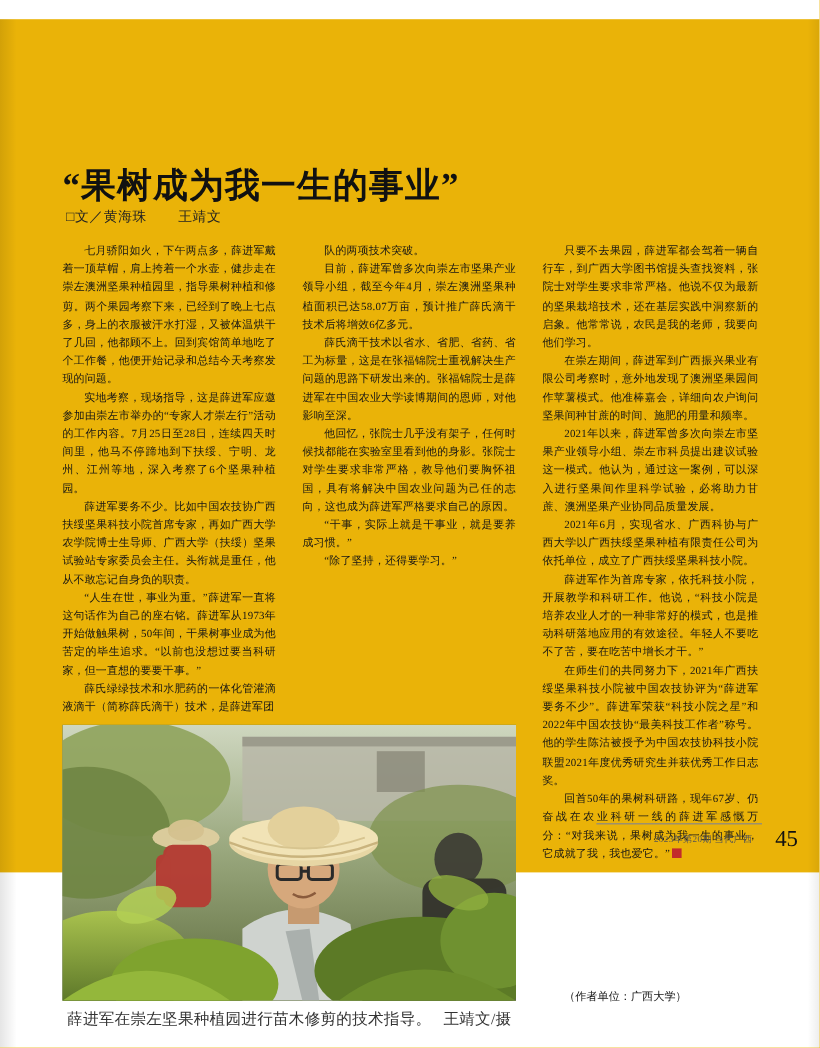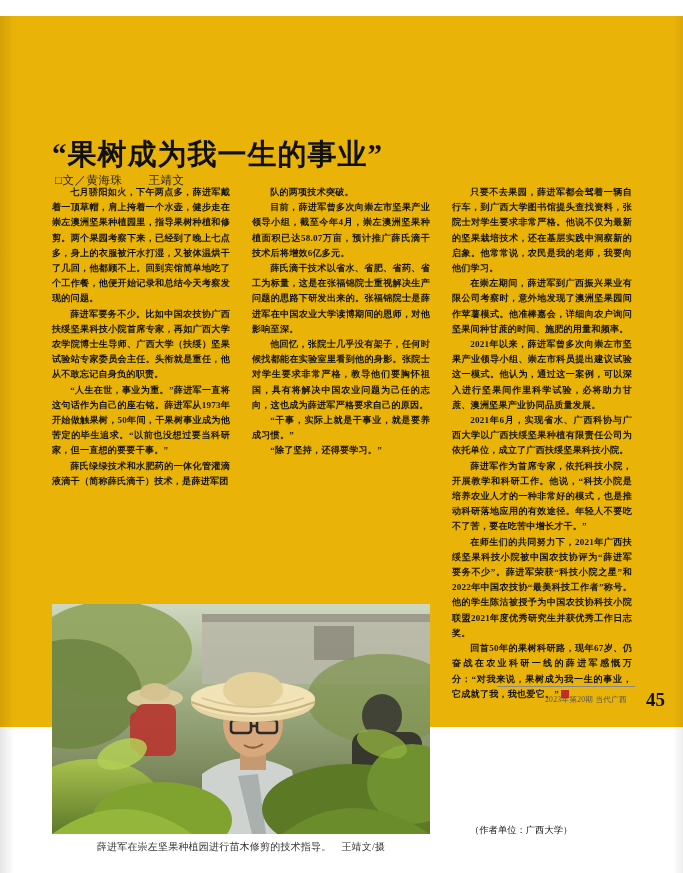--- a/index.html
+++ b/index.html
@@ -63,24 +63,23 @@
     letter-spacing: 0.5px;
   }
   .byline .sep {
     display: inline-block;
     width: 26px;
   }
 
   .columns {
     position: absolute;
     left: 52px;
-    top: 169px;
+    top: 186px;
     width: 578px;
     height: 650px;
-    font-weight: bold;
   }
   .col {
     position: absolute;
     top: 0;
     width: 178px;
     font-size: 9.1px;
     line-height: 15.2px;
     text-align: justify;
     color: #151515;
     letter-spacing: 0.2px;
@@ -106,21 +105,21 @@
     background: #6b7c4a;
   }
   .photo svg { display: block; }
 
   .caption {
     position: absolute;
     left: 52px;
     top: 824px;
     width: 378px;
     text-align: center;
-    font-size: 10px;
+    font-size: 13px;
     color: #333333;
     letter-spacing: 0.2px;
   }
   .caption .credit {
     margin-left: 10px;
   }
 
   .author-unit {
     position: absolute;
     left: 470px;
@@ -162,39 +161,40 @@
     bottom: 8px;
     font-size: 7.6px;
     color: #555555;
     letter-spacing: 0.3px;
   }
   .footer-page {
     position: absolute;
     right: 18px;
     bottom: 2px;
     font-size: 19px;
-    font-weight: bold;
+    font-weight: normal;
     color: #111111;
   }
 </style>
 </head>
 <body>
 
 <div class="page">
 
   <h1 class="title">“果树成为我一生的事业”</h1>
 
   <div class="byline">
     <span>□文／黄海珠</span><span class="sep"></span><span>王靖文</span>
   </div>
 
   <div class="columns">
 
     <div class="col col-1">
       <p>七月骄阳如火，下午两点多，薛进军戴着一顶草帽，肩上挎着一个水壶，健步走在崇左澳洲坚果种植园里，指导果树种植和修剪。两个果园考察下来，已经到了晚上七点多，身上的衣服被汗水打湿，又被体温烘干了几回，他都顾不上。回到宾馆简单地吃了个工作餐，他便开始记录和总结今天考察发现的问题。</p>
+      <p>实地考察，现场指导，这是薛进军应邀参加由崇左市举办的“专家人才崇左行”活动的工作内容。7月25日至28日，连续四天时间里，他马不停蹄地到下扶绥、宁明、龙州、江州等地，深入考察了6个坚果种植园。</p>
       <p>薛进军要务不少。比如中国农技协广西扶绥坚果科技小院首席专家，再如广西大学农学院博士生导师、广西大学（扶绥）坚果试验站专家委员会主任。头衔就是重任，他从不敢忘记自身负的职责。</p>
       <p>“人生在世，事业为重。”薛进军一直将这句话作为自己的座右铭。薛进军从1973年开始做触果树，50年间，干果树事业成为他苦定的毕生追求。“以前也没想过要当科研家，但一直想的要要干事。”</p>
       <p>薛氏绿绿技术和水肥药的一体化管灌滴液滴干（简称薛氏滴干）技术，是薛进军团</p>
     </div>
 
     <div class="col col-2">
       <p>队的两项技术突破。</p>
       <p>目前，薛进军曾多次向崇左市坚果产业领导小组，截至今年4月，崇左澳洲坚果种植面积已达58.07万亩，预计推广薛氏滴干技术后将增效6亿多元。</p>
       <p>薛氏滴干技术以省水、省肥、省药、省工为标量，这是在张福锦院士重视解决生产问题的思路下研发出来的。张福锦院士是薛进军在中国农业大学读博期间的恩师，对他影响至深。</p>
       <p>他回忆，张院士几乎没有架子，任何时候找都能在实验室里看到他的身影。张院士对学生要求非常严格，教导他们要胸怀祖国，具有将解决中国农业问题为己任的志向，这也成为薛进军严格要求自己的原因。</p>

